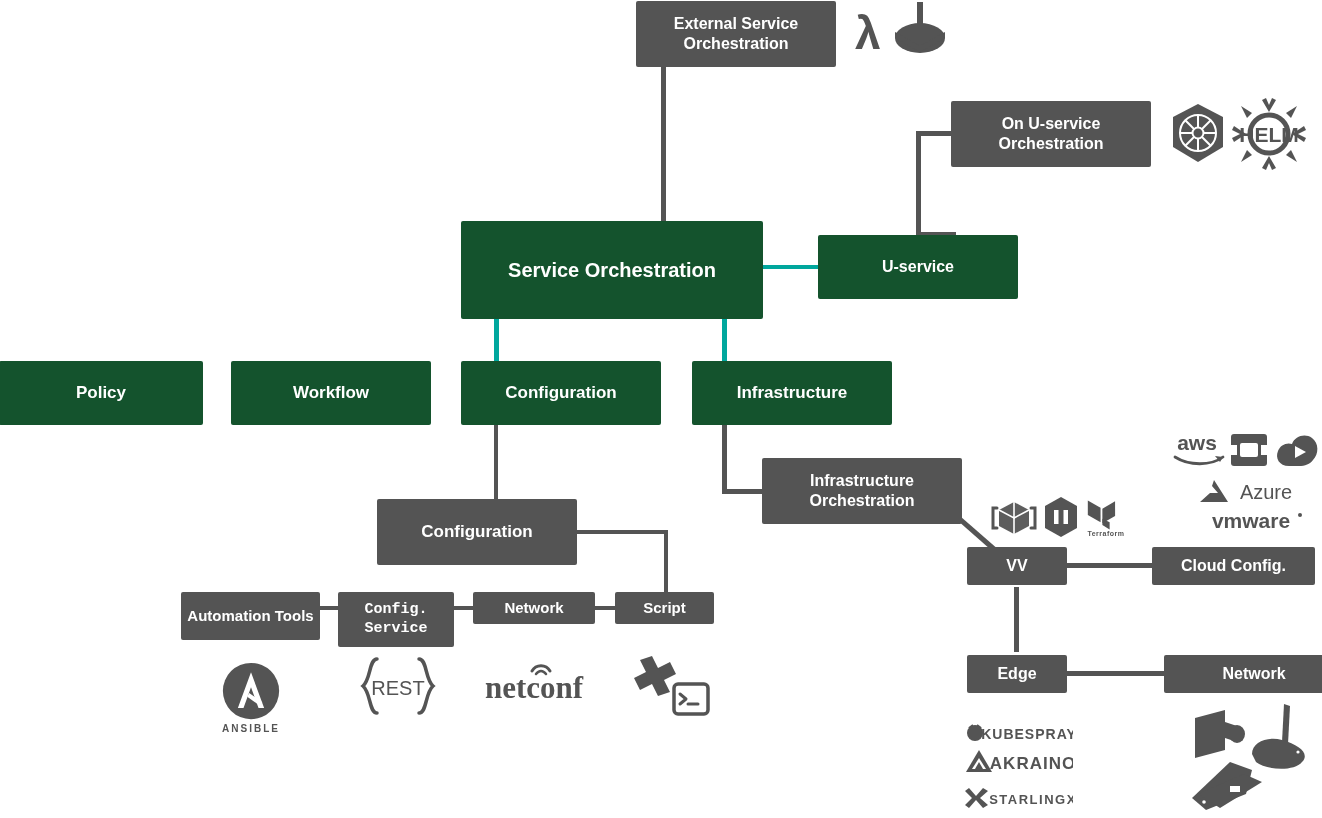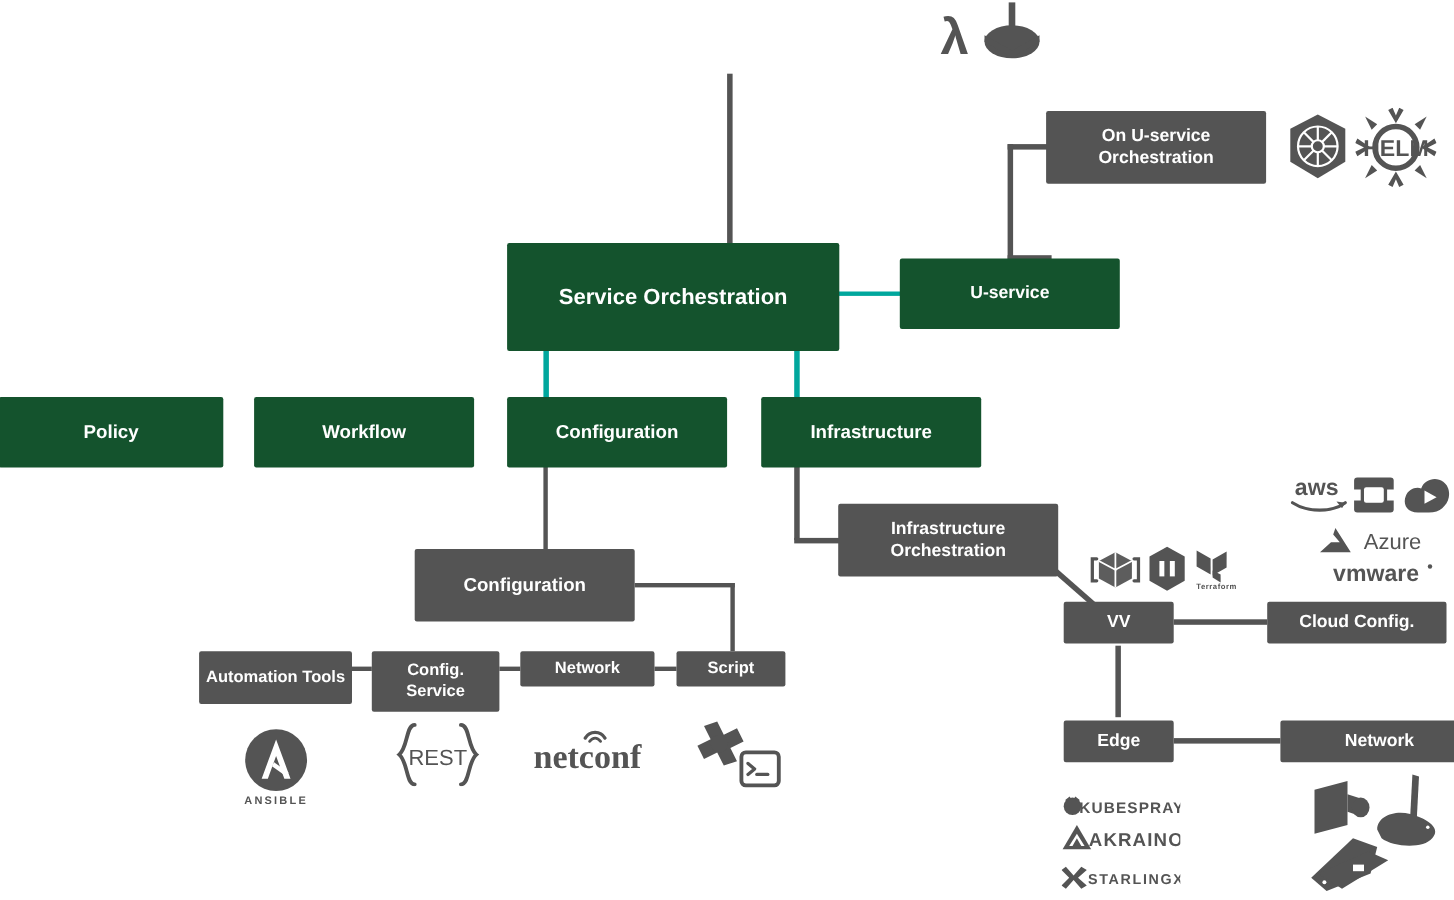--- a/index.html
+++ b/index.html
@@ -58,20 +58,23 @@
   <svg class="diag" style="left:955px;top:515px;width:60px;height:45px;">
     <line x1="0" y1="0" x2="40" y2="35" stroke="#545454" stroke-width="5"></line>
   </svg>
 
   <div class="conn gray-l" style="left:1067px;top:563px;width:85px;height:5px;"></div>
 
   <div class="conn gray-l" style="left:1014px;top:587px;width:5px;height:65px;"></div>
 
   <div class="conn gray-l" style="left:1067px;top:671px;width:97px;height:5px;"></div>
 
+  <div class="node gray" style="left:636px;top:1px;width:200px;height:66px;font-size:16px;padding:0 10px;">
+    <span>External Service Orchestration</span>
+  </div>
 
   <div class="node gray" style="left:951px;top:101px;width:200px;height:66px;font-size:16px;padding:0 10px;align-items:center;">
     <span>On U-service Orchestration</span>
   </div>
 
   <div class="node teal" style="left:461px;top:221px;width:302px;height:98px;font-size:20px;padding:0 10px;">
     <span>Service Orchestration</span>
   </div>
 
   <div class="node teal" style="left:818px;top:235px;width:200px;height:64px;font-size:16px;padding:0 18px;">
@@ -99,21 +102,21 @@
   </div>
 
   <div class="node gray" style="left:762px;top:458px;width:200px;height:66px;font-size:16px;padding:0 2px;">
     <span>Infrastructure Orchestration</span>
   </div>
 
   <div class="node gray" style="left:181px;top:592px;width:139px;height:48px;font-size:15px;padding:0 6px;">
     <span>Automation Tools</span>
   </div>
 
-  <div class="node gray" style="left:338px;top:592px;width:116px;height:55px;font-size:15px;padding:0 6px;">
+  <div class="node gray" style="left:338px;top:592px;width:116px;height:55px;font-size:15px;padding:0 6px;font-family:Liberation Mono, monospace;">
     <span>Config. Service</span>
   </div>
 
   <div class="node gray" style="left:473px;top:592px;width:122px;height:32px;font-size:15px;padding:0 6px;">
     <span>Network</span>
   </div>
 
   <div class="node gray" style="left:615px;top:592px;width:99px;height:32px;font-size:15px;padding:0 6px;">
     <span>Script</span>
   </div>

